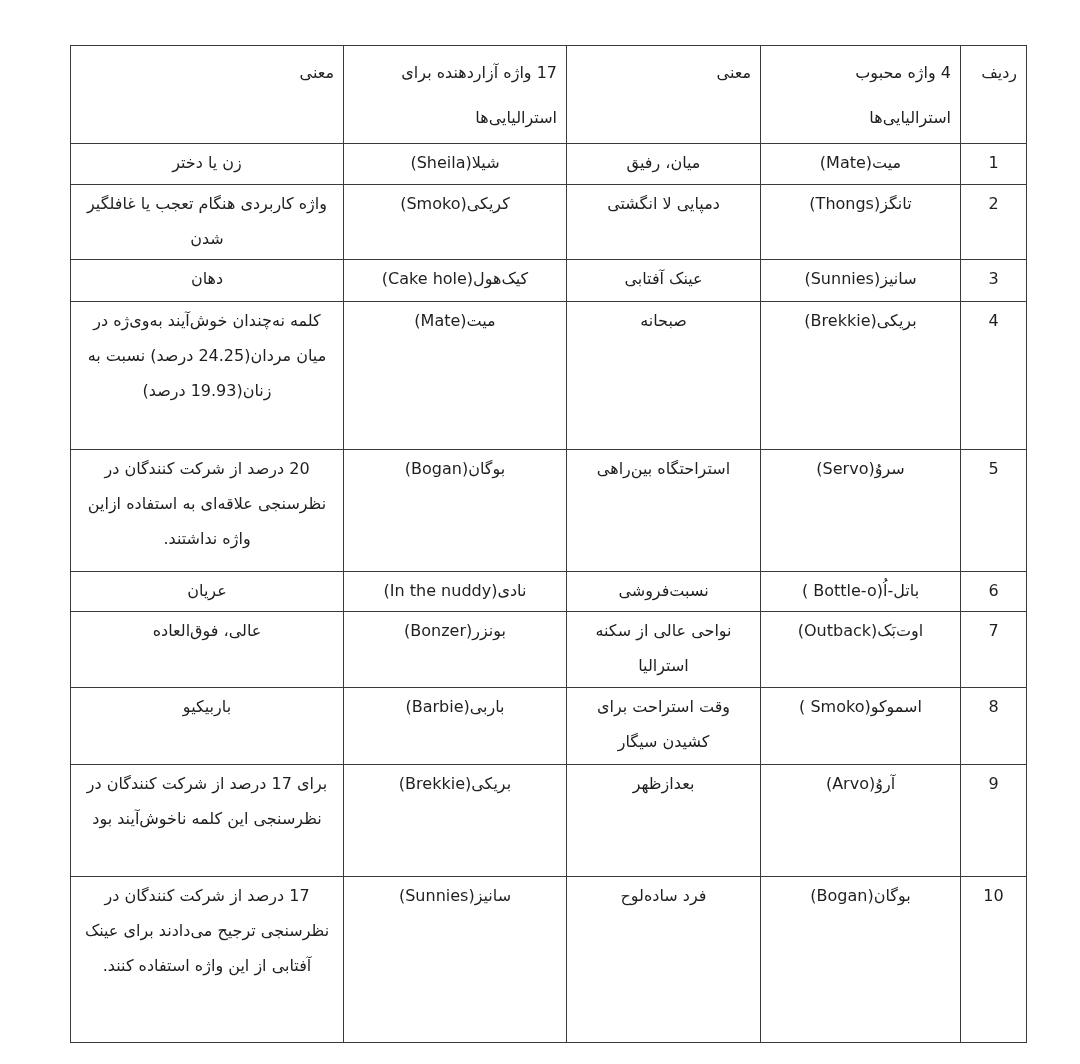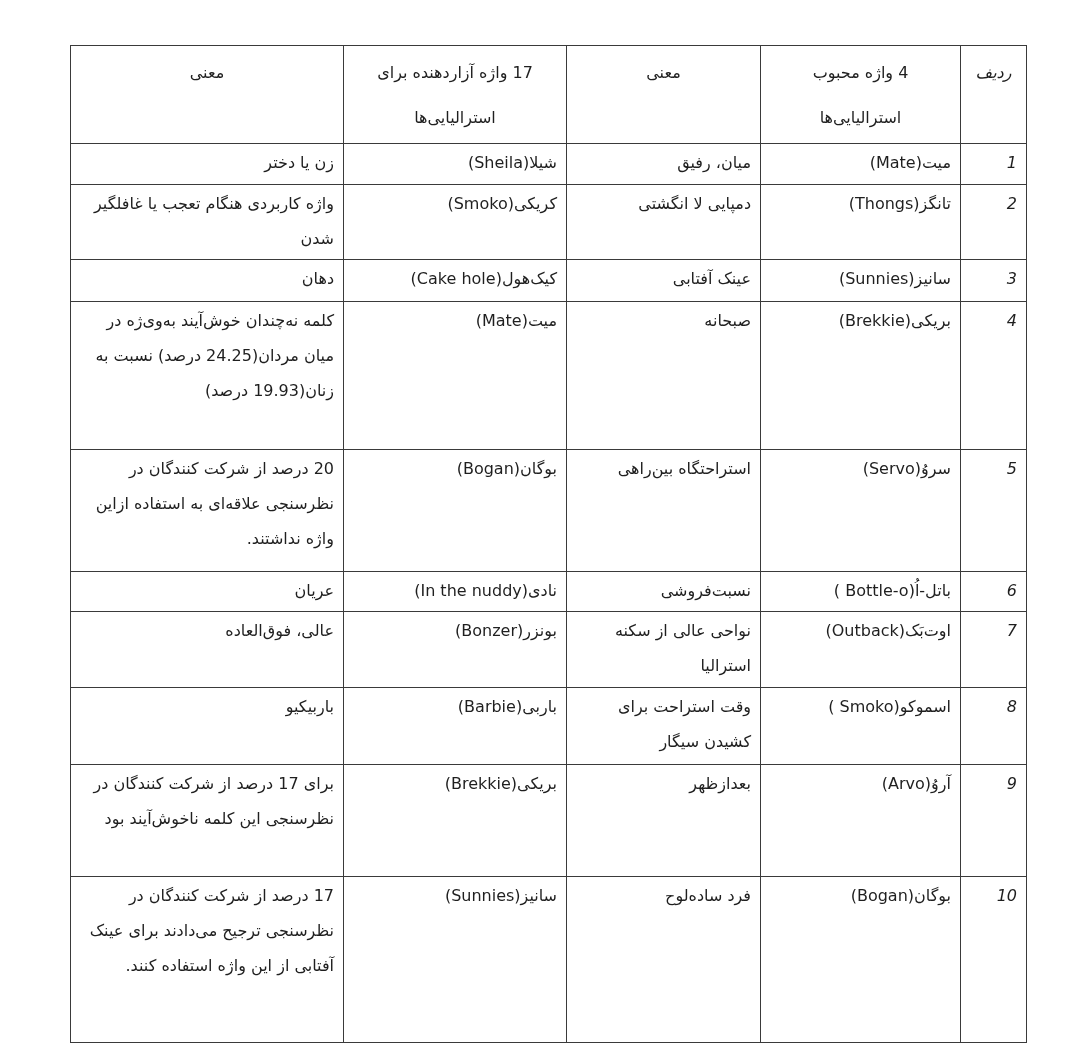--- a/index.html
+++ b/index.html
@@ -28,31 +28,30 @@
     direction: rtl;
     font-size: 16px;
     color: #1f1f1f;
   }
   table.words td, table.words th {
     border: 1px solid #3a3a3a;
     vertical-align: top;
     padding: 1px 9px 3px 9px;
     line-height: 35px;
     font-weight: normal;
-    text-align: right;
+    text-align: center;
     word-wrap: break-word;
   }
   table.words thead th {
-    text-align: center;
+    text-align: right;
     line-height: 45px;
     padding-top: 4px;
   }
   td.rank, th.rank {
     text-align: center;
-    font-style: italic;
   }
   
   tr.hdr  { height: 78px; }
   tr.r1   { height: 41px; }
   tr.r2   { height: 75px; }
   tr.r3   { height: 42px; }
   tr.r4   { height: 148px; }
   tr.r5   { height: 122px; }
   tr.r6   { height: 37px; }
   tr.r7   { height: 76px; }

